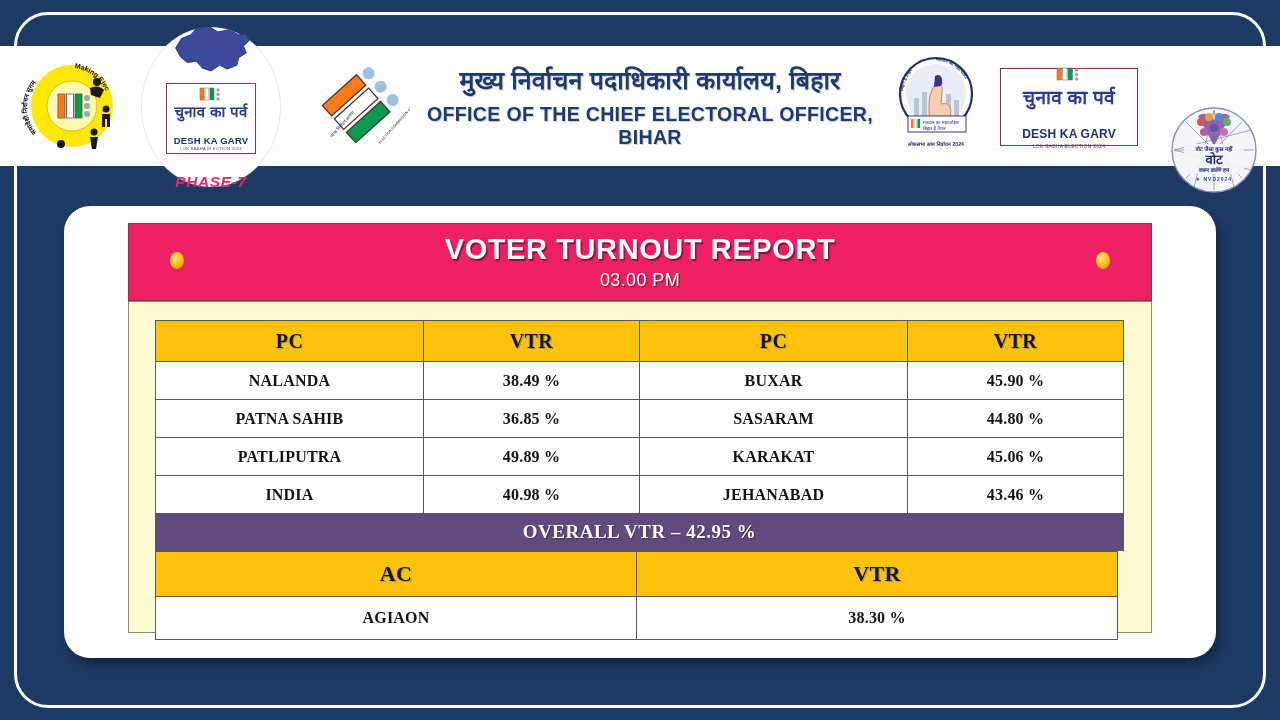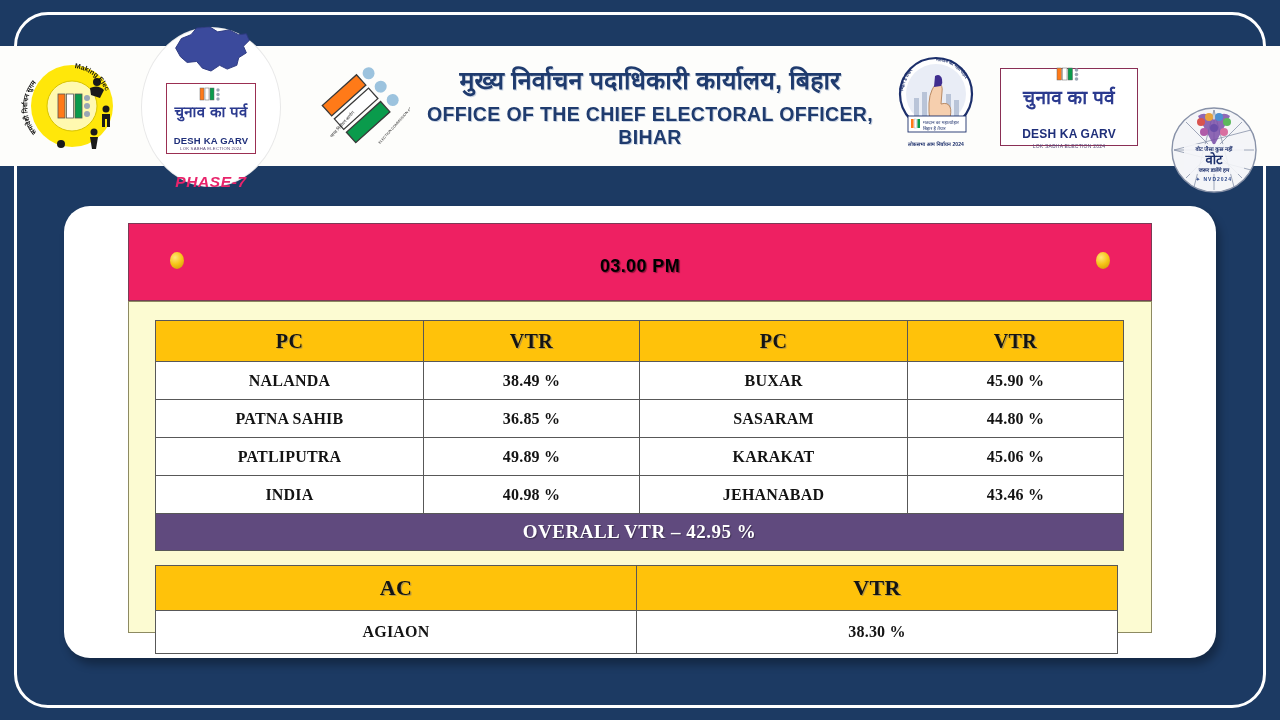--- a/index.html
+++ b/index.html
@@ -222,23 +222,23 @@
   }
   .banner-title {
     color: #ffffff;
     font-size: 29px;
     font-weight: bold;
     letter-spacing: .6px;
     text-shadow: 1.5px 1.5px 1px rgba(0,0,0,.45);
     line-height: 1;
   }
   .banner-time {
-    color: #000000;
+    color: #ffffff;
     font-size: 18px;
-    font-weight: bold;
+    font-weight: normal;
     letter-spacing: .4px;
     margin-top: 7px;
     text-shadow: 1.2px 1.2px 1px rgba(0,0,0,.45);
     line-height: 1;
   }
   .banner-dot {
     position: absolute;
     top: 28px;
     width: 14px;
     height: 17px;
@@ -295,21 +295,21 @@
     background: #604a7e;
     color: #ffffff;
     font-size: 19px;
     font-weight: bold;
     height: 34px;
     letter-spacing: .5px;
     border: 1.5px solid #4b3a63;
     text-shadow: 1px 1px 1px rgba(0,0,0,.35);
   }
 
-  .ac-table { margin-top: 14px; }
+  .ac-table { }
   .ac-table th { font-size: 22px; height: 42px; }
   .ac-table td { font-size: 16px; height: 40px; }
   .ac-col-ac  { width: 478px; }
   .ac-col-vtr { width: 478px; }
 </style>
 </head>
 <body>
 
 <div id="root">
 
@@ -482,20 +482,21 @@
       </div>
 
     </div>
   </div>
 
   <div class="report-card">
 
     <div class="report-banner">
       <span class="banner-dot left"></span>
       <span class="banner-dot right"></span>
+      <div class="banner-title">VOTER TURNOUT REPORT</div>
       <div class="banner-time">03.00 PM</div>
     </div>
 
     <div class="tables-panel">
 
       <table class="pc-table">
         <thead>
           <tr>
             <th class="col-pc">PC</th>
             <th class="col-vtr">VTR</th>

